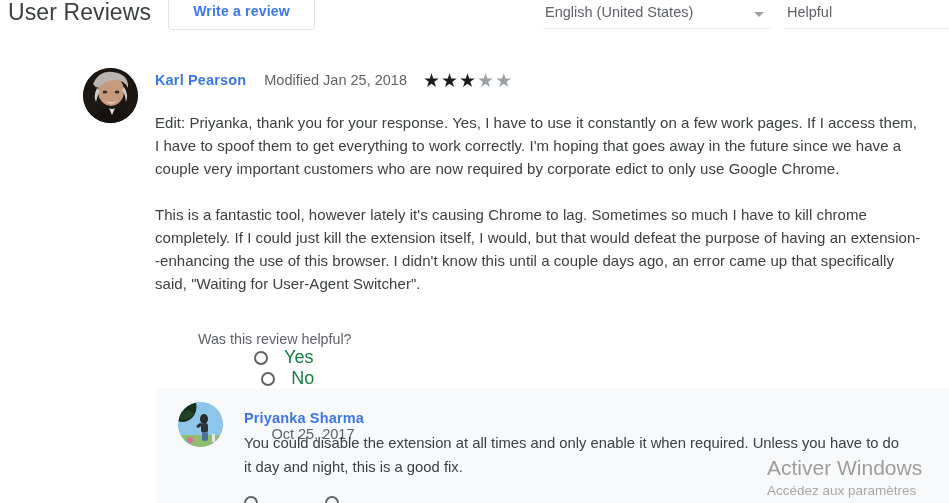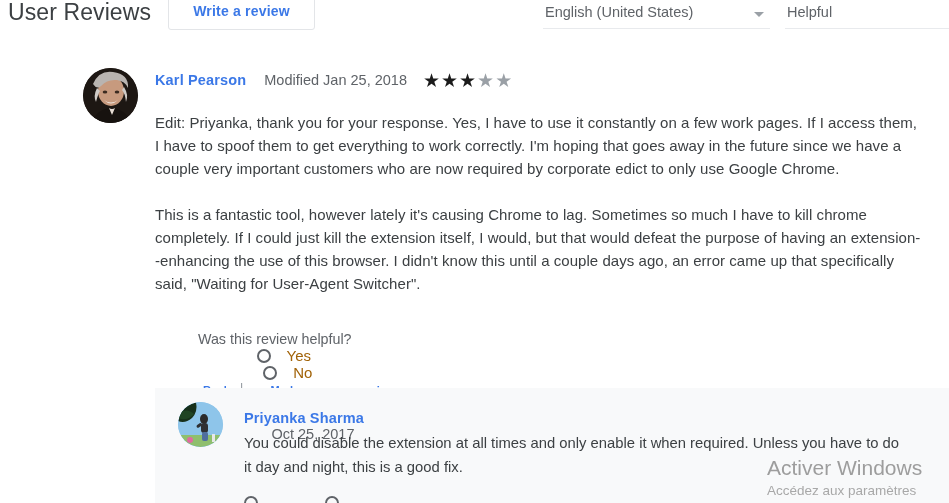--- a/index.html
+++ b/index.html
@@ -161,22 +161,22 @@
   .radio-group.second { margin-left: 26px; }
   .radio {
     width: 14px; height: 14px;
     border: 2px solid #5f6368;
     border-radius: 50%;
     box-sizing: border-box;
     cursor: pointer;
   }
   .radio-label {
     margin-left: 16px;
-    color: #a16207;
-    font-size: 15px;
+    color: #15803d;
+    font-size: 18px;
   }
   .action-links { margin-left: 28px; }
   .action-link {
     color: #3b78e7;
     font-weight: bold;
     font-size: 11px;
     cursor: pointer;
     margin-left: 20px;
   }
   .sep { color: #9aa0a6; font-weight: normal; margin: 0 3px; }

